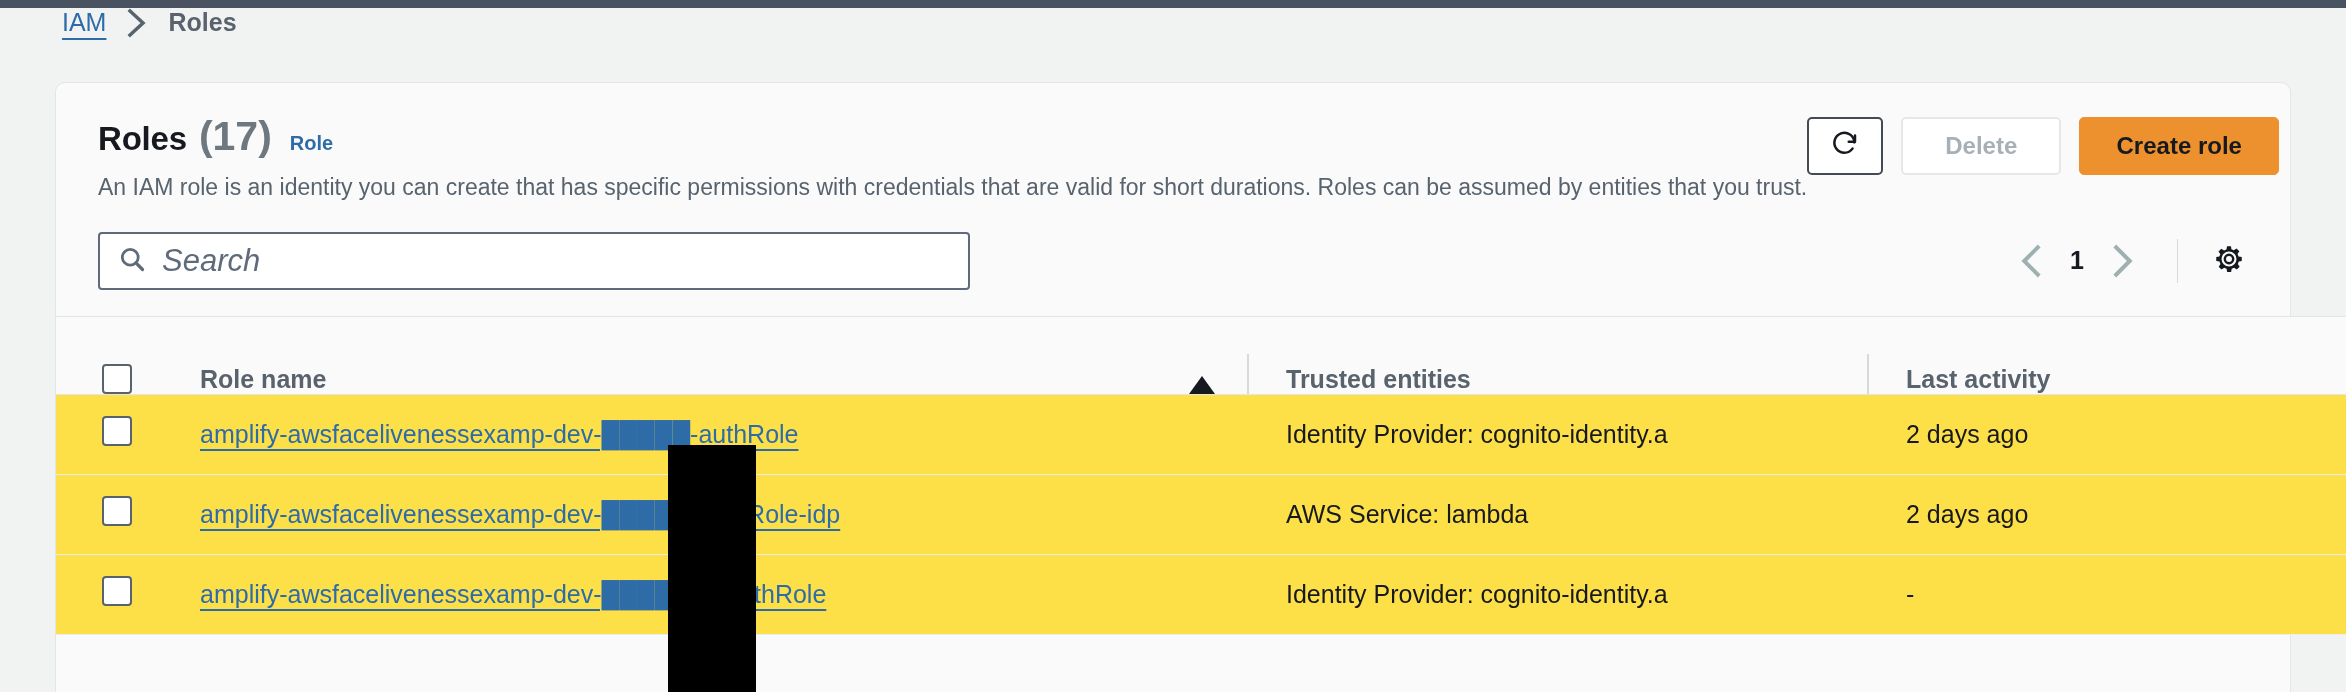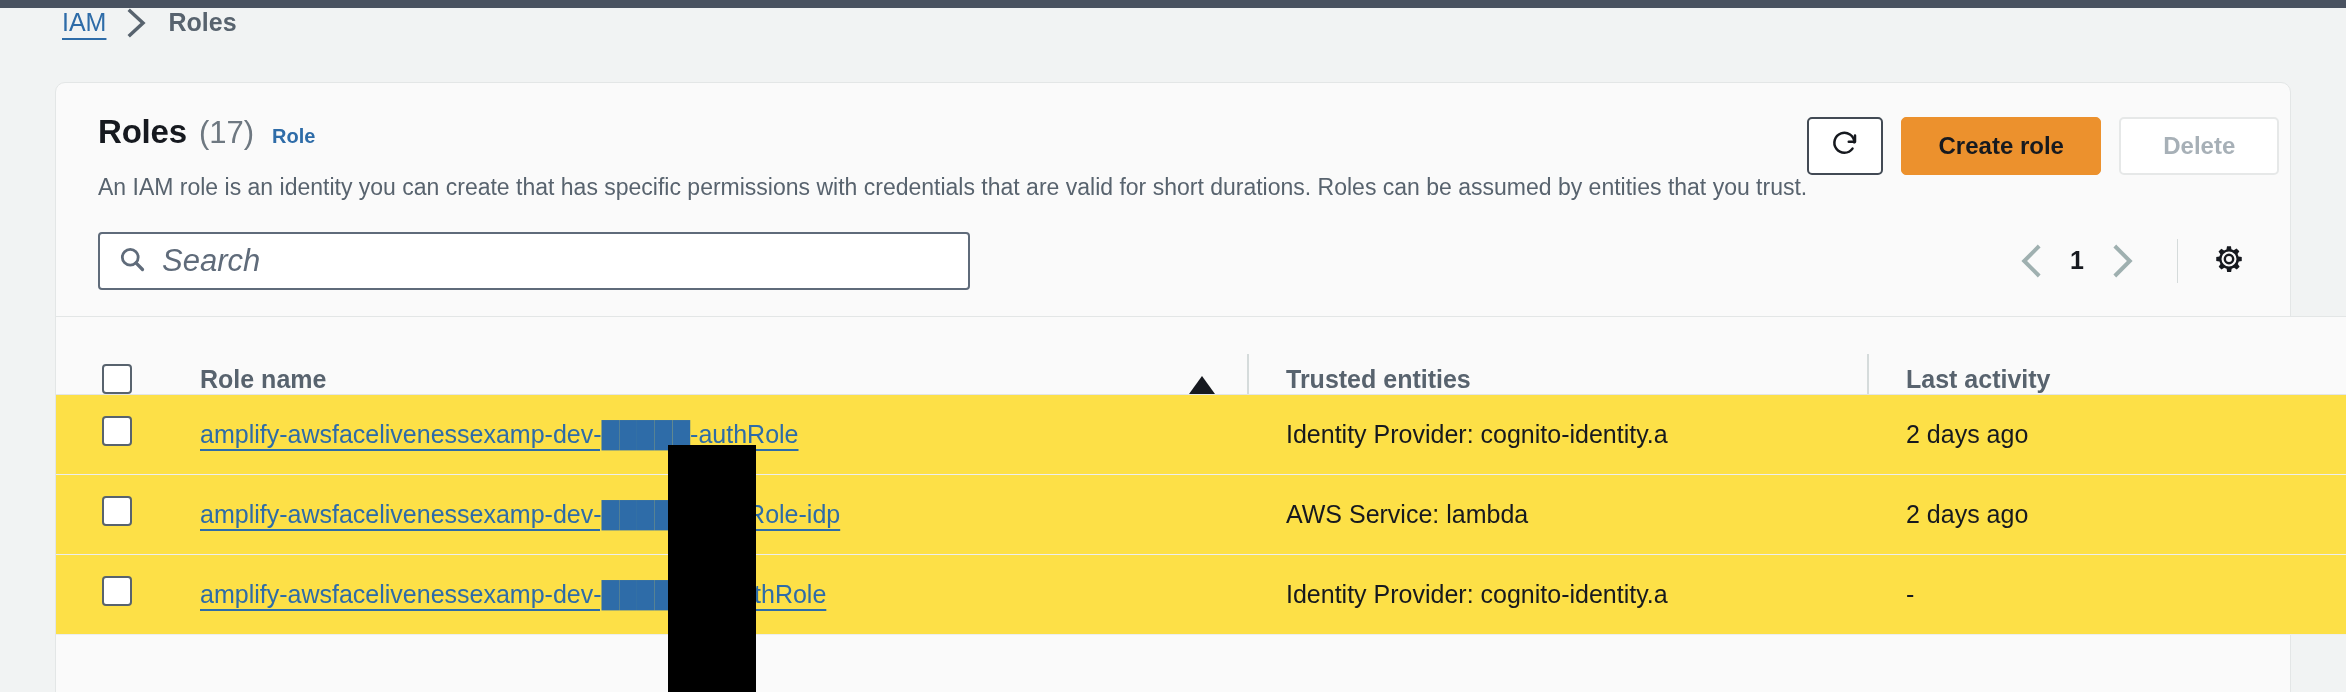--- a/index.html
+++ b/index.html
@@ -60,23 +60,23 @@
     gap: 12px;
     height: 44px;
   }
   #title {
     font-size: 33px;
     font-weight: 700;
     color: #16191f;
     letter-spacing: -0.2px;
   }
   #count {
-    font-size: 31px;
+    font-size: 41px;
     color: #6e7881;
-    font-weight: 400;
+    font-weight: 700;
   }
   #info-link {
     font-size: 20px;
     color: #2e6ca8;
     font-weight: 700;
     text-decoration: none;
     cursor: pointer;
     margin-left: 6px;
   }
   #desc {
@@ -284,22 +284,22 @@
 
     <div id="head-actions">
       <div class="btn btn-icon">
         <span>
           <svg width="30" height="30" viewBox="0 0 24 24" aria-hidden="true">
             <path d="M20 6 v5 h-5" fill="none" stroke="#16191f" stroke-width="2" stroke-linecap="round" stroke-linejoin="round"></path>
             <path d="M19.5 11.5 A8 8 0 1 0 18 16.5" fill="none" stroke="#16191f" stroke-width="2" stroke-linecap="round"></path>
           </svg>
         </span>
       </div>
+      <div class="btn btn-disabled">Delete</div>
       <div class="btn btn-primary">Create role</div>
-      <div class="btn btn-disabled">Delete</div>
     </div>
   </div>
 
   <div id="filter-row">
     <div id="search-box">
       <span>
         <svg width="28" height="28" viewBox="0 0 24 24" aria-hidden="true">
           <circle cx="10.5" cy="10.5" r="6.8" fill="none" stroke="#5f6b7a" stroke-width="2.4"></circle>
           <line x1="15.4" y1="15.4" x2="21" y2="21" stroke="#5f6b7a" stroke-width="2.8" stroke-linecap="round"></line>
         </svg>

